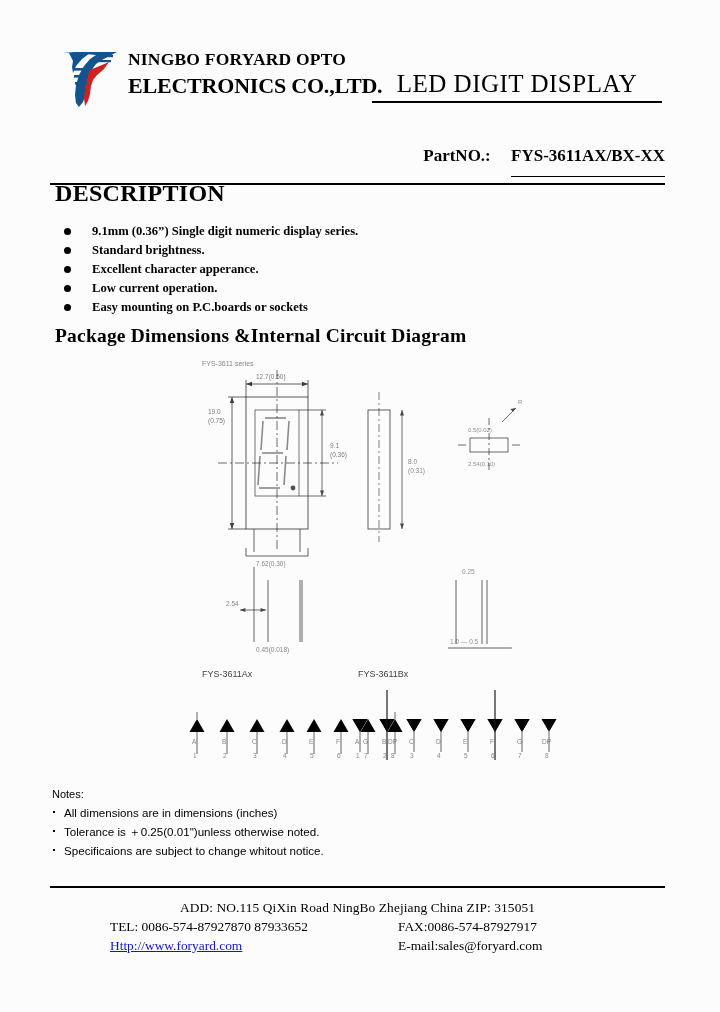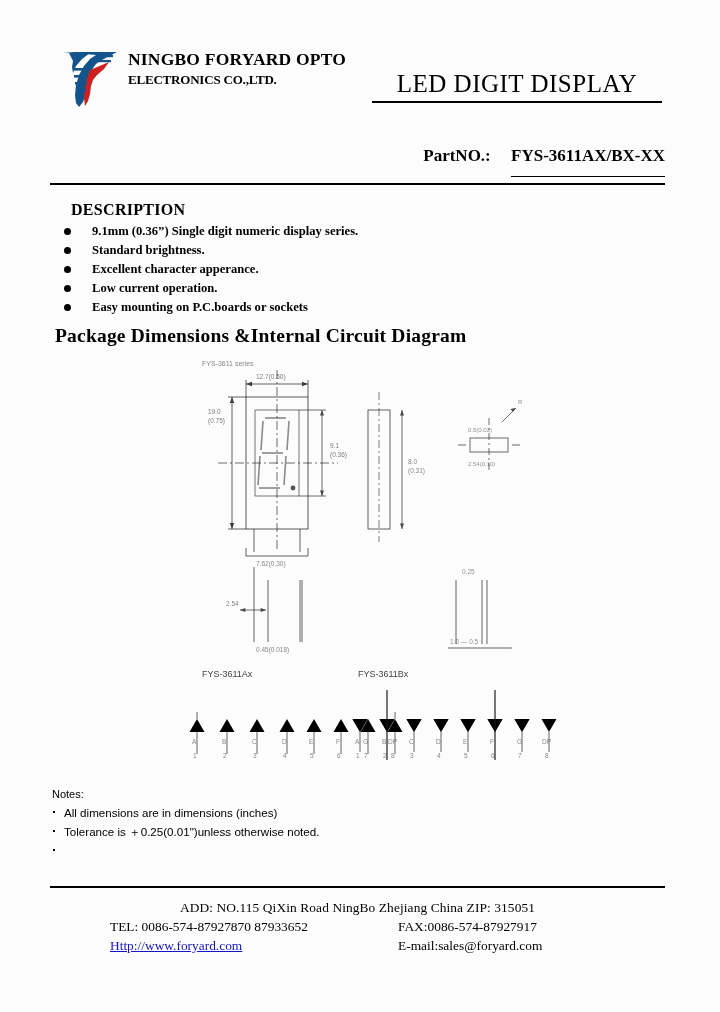--- a/index.html
+++ b/index.html
@@ -41,21 +41,21 @@
   .company-line {
     font-family: "Liberation Serif", serif;
     font-weight: bold;
     font-size: 17.5px;
     letter-spacing: 0.2px;
     color: #000;
     line-height: 1.32;
     white-space: nowrap;
   }
   .company-line.l2 {
-    font-size: 13px;
+    font-size: 22px;
     letter-spacing: -0.2px;
   }
   .doc-title {
     position: absolute;
     left: 322px; top: 24px;
     width: 290px;
     text-align: center;
     font-family: "Liberation Serif", serif;
     font-weight: normal;
     font-size: 25px;
@@ -94,24 +94,23 @@
 
   
   .sec-title {
     position: absolute;
     font-family: "Liberation Serif", serif;
     font-weight: bold;
     color: #000;
     white-space: nowrap;
   }
   .sec-desc {
-    left: 55px; top: 201px;
-    font-size: 16px;
+    left: 55px; top: 180px;
+    font-size: 24px;
     letter-spacing: 0.3px;
-    margin-left: 16px;
   }
   .sec-pkg {
     left: 55px; top: 325px;
     font-size: 19.5px;
     letter-spacing: 0.2px;
   }
 
   .bullets {
     position: absolute;
     left: 60px; top: 225px;
@@ -515,20 +514,21 @@
       <li>
         <span class="tick"></span>
         <span>All dimensions are in dimensions (inches)</span>
       </li>
       <li>
         <span class="tick"></span>
         <span>Tolerance is  ＋0.25(0.01")unless otherwise noted.</span>
       </li>
       <li>
         <span class="tick"></span>
+        <span>Specificaions are subject to change whitout notice.</span>
       </li>
     </ul>
   </div>
 
   <div class="rule rule-bottom"></div>
 
   <div class="footer">
     <div class="f-row r1">ADD: NO.115 QiXin    Road    NingBo    Zhejiang    China        ZIP: 315051</div>
     <div class="f-row">
       <span class="f-left">TEL: 0086-574-87927870      87933652</span>

